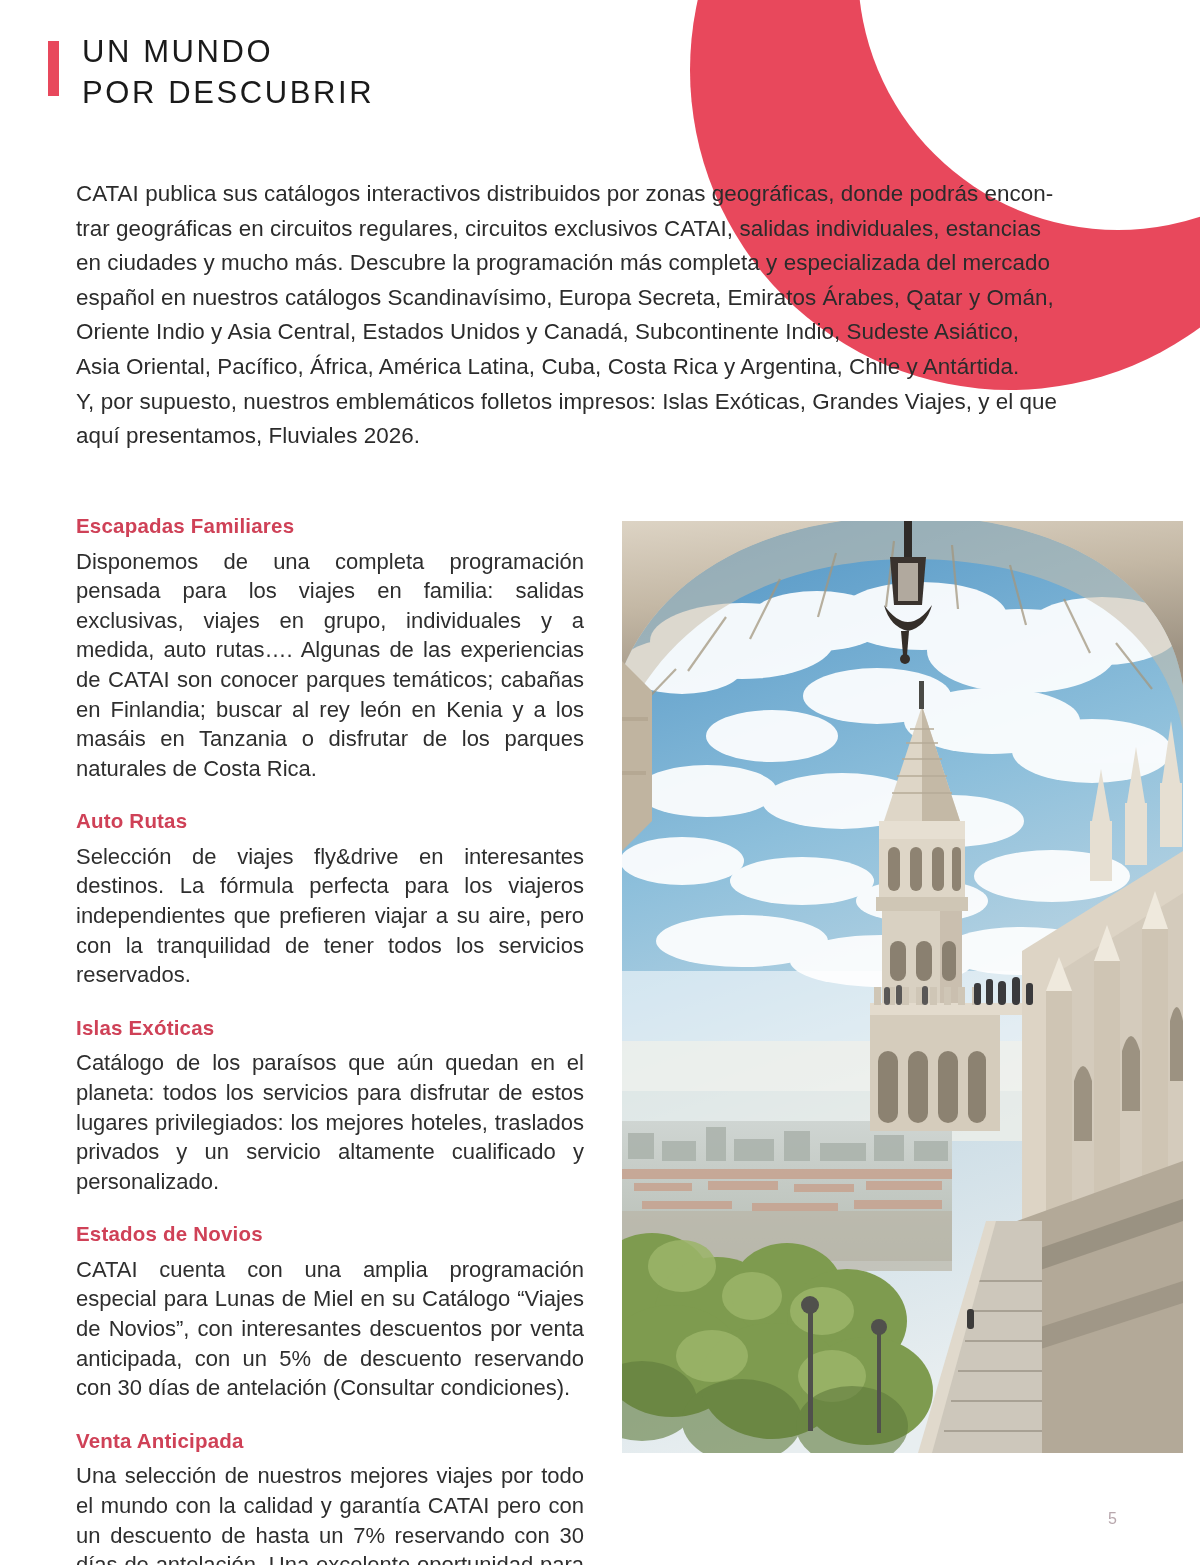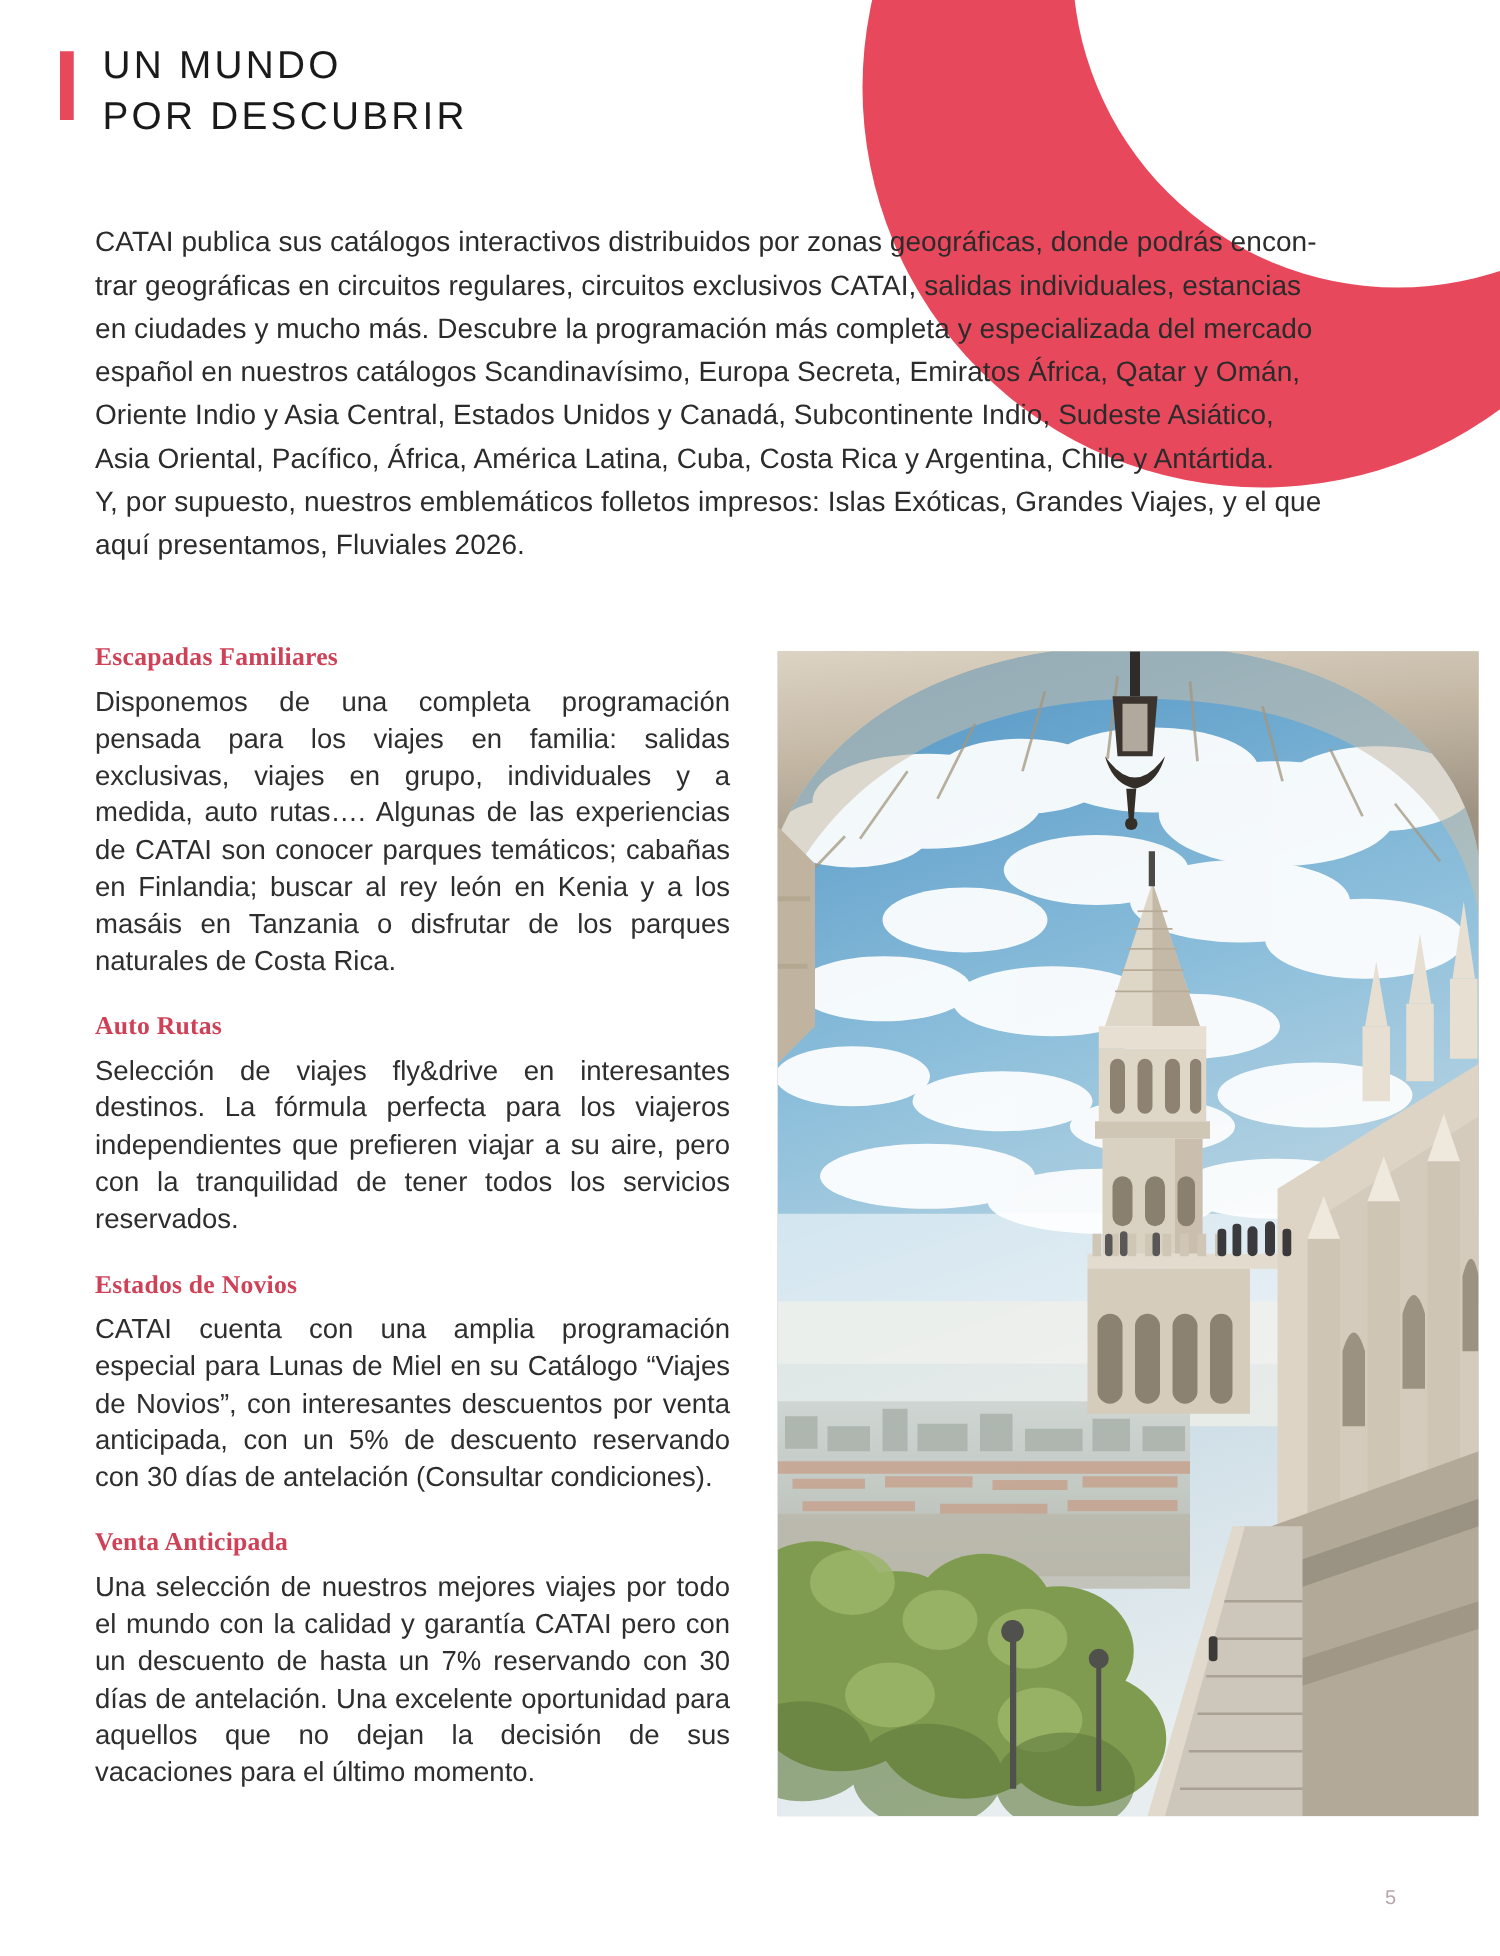--- a/index.html
+++ b/index.html
@@ -96,21 +96,21 @@
   .left-col {
     position: absolute;
     left: 76px;
     top: 0;
     width: 508px;
   }
   .sec { margin-bottom: 27px; }
   .sec:last-child { margin-bottom: 0; }
   .sec-h {
     color: #cf4157;
-    font-family: Liberation Serif, serif;
+    font-family: Liberation Sans, sans-serif;
     font-weight: bold;
     font-size: 20.5px;
     letter-spacing: 0.2px;
     margin: 0 0 9px 0;
     line-height: 1.1;
   }
   .sec-p {
     margin: 0;
     font-size: 22px;
     line-height: 29.6px;
@@ -154,41 +154,45 @@
   <div class="title-block">
     <div class="title-line">UN MUNDO</div>
     <div class="title-line">POR DESCUBRIR</div>
   </div>
 </div>
 
 <div class="intro">
   <span class="ln">CATAI publica sus catálogos interactivos distribuidos por zonas geográficas, donde podrás encon-</span>
   <span class="ln">trar geográficas en circuitos regulares, circuitos exclusivos CATAI, salidas individuales, estancias</span>
   <span class="ln">en ciudades y mucho más. Descubre la programación más completa y especializada del mercado</span>
-  <span class="ln">español en nuestros catálogos Scandinavísimo, Europa Secreta, Emiratos África, Qatar y Omán,</span>
+  <span class="ln">español en nuestros catálogos Scandinavísimo, Europa Secreta, Emiratos Árabes, Qatar y Omán,</span>
   <span class="ln">Oriente Indio y Asia Central, Estados Unidos y Canadá, Subcontinente Indio, Sudeste Asiático,</span>
   <span class="ln">Asia Oriental, Pacífico, África, América Latina, Cuba, Costa Rica y Argentina, Chile y Antártida.</span>
   <span class="ln">Y, por supuesto, nuestros emblemáticos folletos impresos: Islas Exóticas, Grandes Viajes, y el que</span>
   <span class="ln">aquí presentamos, Fluviales 2026.</span>
 </div>
 
 <div class="body-area">
 
   <div class="left-col">
 
     <div class="sec">
       <h3 class="sec-h">Escapadas Familiares</h3>
       <p class="sec-p">Disponemos de una completa programación pensada para los viajes en familia: salidas exclusivas, viajes en grupo, individuales y a medida, auto rutas…. Algunas de las experiencias de CATAI son conocer parques temáticos; cabañas en Finlandia; buscar al rey león en Kenia y a los masáis en Tanzania o disfrutar de los parques naturales de Costa Rica.</p>
     </div>
 
     <div class="sec">
       <h3 class="sec-h">Auto Rutas</h3>
       <p class="sec-p">Selección de viajes fly&amp;drive en interesantes destinos. La fórmula perfecta para los viajeros independientes que prefieren viajar a su aire, pero con la tranquilidad de tener todos los servicios reservados.</p>
     </div>
 
+    <div class="sec">
+      <h3 class="sec-h">Islas Exóticas</h3>
+      <p class="sec-p">Catálogo de los paraísos que aún quedan en el planeta: todos los servicios para disfrutar de estos lugares privilegiados: los mejores hoteles, traslados privados y un servicio altamente cualificado y personalizado.</p>
+    </div>
 
     <div class="sec">
       <h3 class="sec-h">Estados de Novios</h3>
       <p class="sec-p">CATAI cuenta con una amplia programación especial para Lunas de Miel en su Catálogo “Viajes de Novios”, con interesantes descuentos por venta anticipada, con un 5% de descuento reservando con 30 días de antelación (Consultar condiciones).</p>
     </div>
 
     <div class="sec">
       <h3 class="sec-h">Venta Anticipada</h3>
       <p class="sec-p">Una selección de nuestros mejores viajes por todo el mundo con la calidad y garantía CATAI pero con un descuento de hasta un 7% reservando con 30 días de antelación. Una excelente oportunidad para aquellos que no dejan la decisión de sus vacaciones para el último momento.</p>
     </div>

